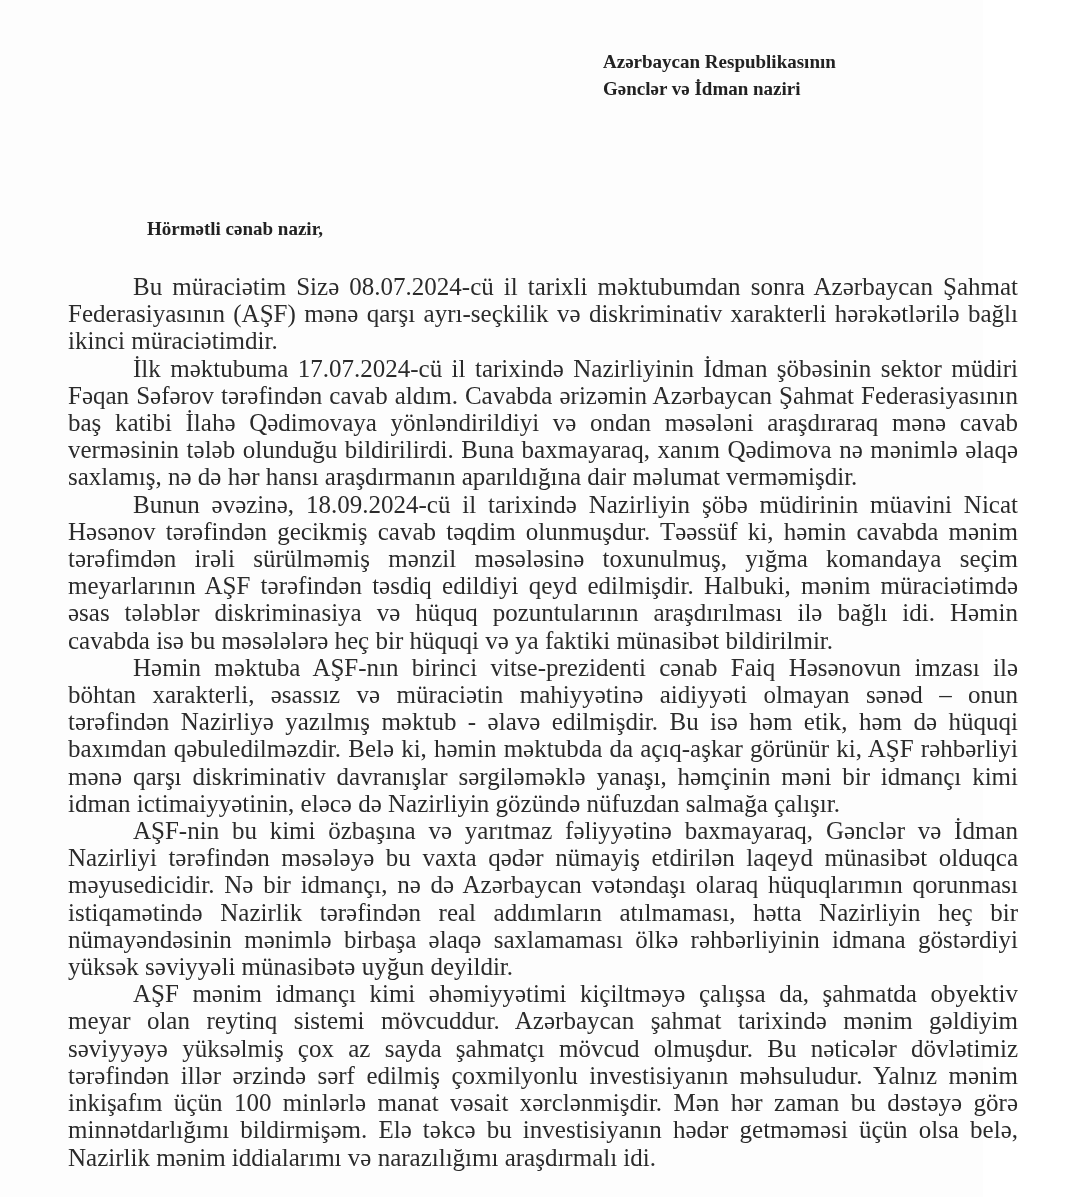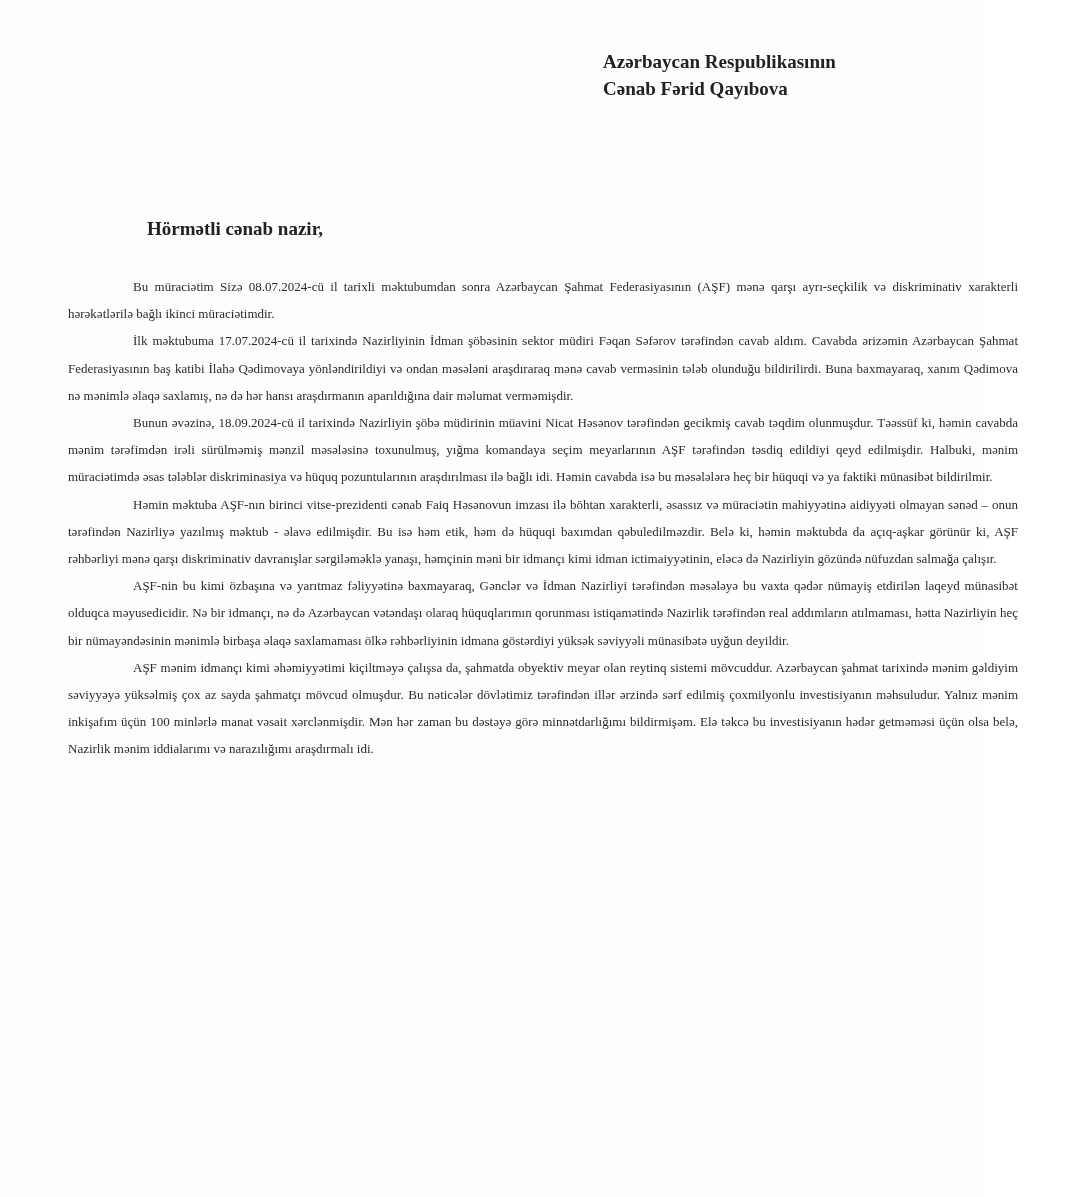--- a/index.html
+++ b/index.html
@@ -12,31 +12,31 @@
   .addressee {
     position: absolute; left: 603px; top: 48px;
     font-weight: bold; font-size: 19px; line-height: 27px; color: #222;
   }
   .salutation {
     position: absolute; left: 133px; top: 218px;
     font-weight: bold; font-size: 19px; color: #222; margin-left: 14px;
   }
   .body-text {
     position: absolute; left: 68px; top: 273px; width: 950px;
-    font-size: 13px; line-height: 27.2px; text-align: justify;
+    font-size: 25px; line-height: 27.2px; text-align: justify;
   }
   .body-text p { margin: 0; text-indent: 65px; }
 </style>
 </head>
 <body>
 
 <div class="page">
   <div class="addressee">
     <div>Azərbaycan Respublikasının</div>
-    <div>Cənab Fərid Qayıbova</div>
+    <div>Gənclər və İdman naziri</div>
   </div>
 
   <div class="salutation">Hörmətli cənab nazir,</div>
 
   <div class="body-text">
     <p>Bu müraciətim Sizə 08.07.2024-cü il tarixli məktubumdan sonra Azərbaycan Şahmat Federasiyasının (AŞF) mənə qarşı ayrı-seçkilik və diskriminativ xarakterli hərəkətlərilə bağlı ikinci müraciətimdir.</p>
     <p>İlk məktubuma 17.07.2024-cü il tarixində Nazirliyinin İdman şöbəsinin sektor müdiri Fəqan Səfərov tərəfindən cavab aldım. Cavabda ərizəmin Azərbaycan Şahmat Federasiyasının baş katibi İlahə Qədimovaya yönləndirildiyi və ondan məsələni araşdıraraq mənə cavab verməsinin tələb olunduğu bildirilirdi. Buna baxmayaraq, xanım Qədimova nə mənimlə əlaqə saxlamış, nə də hər hansı araşdırmanın aparıldığına dair məlumat verməmişdir.</p>
     <p>Bunun əvəzinə, 18.09.2024-cü il tarixində Nazirliyin şöbə müdirinin müavini Nicat Həsənov tərəfindən gecikmiş cavab təqdim olunmuşdur. Təəssüf ki, həmin cavabda mənim tərəfimdən irəli sürülməmiş mənzil məsələsinə toxunulmuş, yığma komandaya seçim meyarlarının AŞF tərəfindən təsdiq edildiyi qeyd edilmişdir. Halbuki, mənim müraciətimdə əsas tələblər diskriminasiya və hüquq pozuntularının araşdırılması ilə bağlı idi. Həmin cavabda isə bu məsələlərə heç bir hüquqi və ya faktiki münasibət bildirilmir.</p>
     <p>Həmin məktuba AŞF-nın birinci vitse-prezidenti cənab Faiq Həsənovun imzası ilə böhtan xarakterli, əsassız və müraciətin mahiyyətinə aidiyyəti olmayan sənəd – onun tərəfindən Nazirliyə yazılmış məktub - əlavə edilmişdir. Bu isə həm etik, həm də hüquqi baxımdan qəbuledilməzdir. Belə ki, həmin məktubda da açıq-aşkar görünür ki, AŞF rəhbərliyi mənə qarşı diskriminativ davranışlar sərgiləməklə yanaşı, həmçinin məni bir idmançı kimi idman ictimaiyyətinin, eləcə də Nazirliyin gözündə nüfuzdan salmağa çalışır.</p>
     <p>AŞF-nin bu kimi özbaşına və yarıtmaz fəliyyətinə baxmayaraq, Gənclər və İdman Nazirliyi tərəfindən məsələyə bu vaxta qədər nümayiş etdirilən laqeyd münasibət olduqca məyusedicidir. Nə bir idmançı, nə də Azərbaycan vətəndaşı olaraq hüquqlarımın qorunması istiqamətində Nazirlik tərəfindən real addımların atılmaması, hətta Nazirliyin heç bir nümayəndəsinin mənimlə birbaşa əlaqə saxlamaması ölkə rəhbərliyinin idmana göstərdiyi yüksək səviyyəli münasibətə uyğun deyildir.</p>

